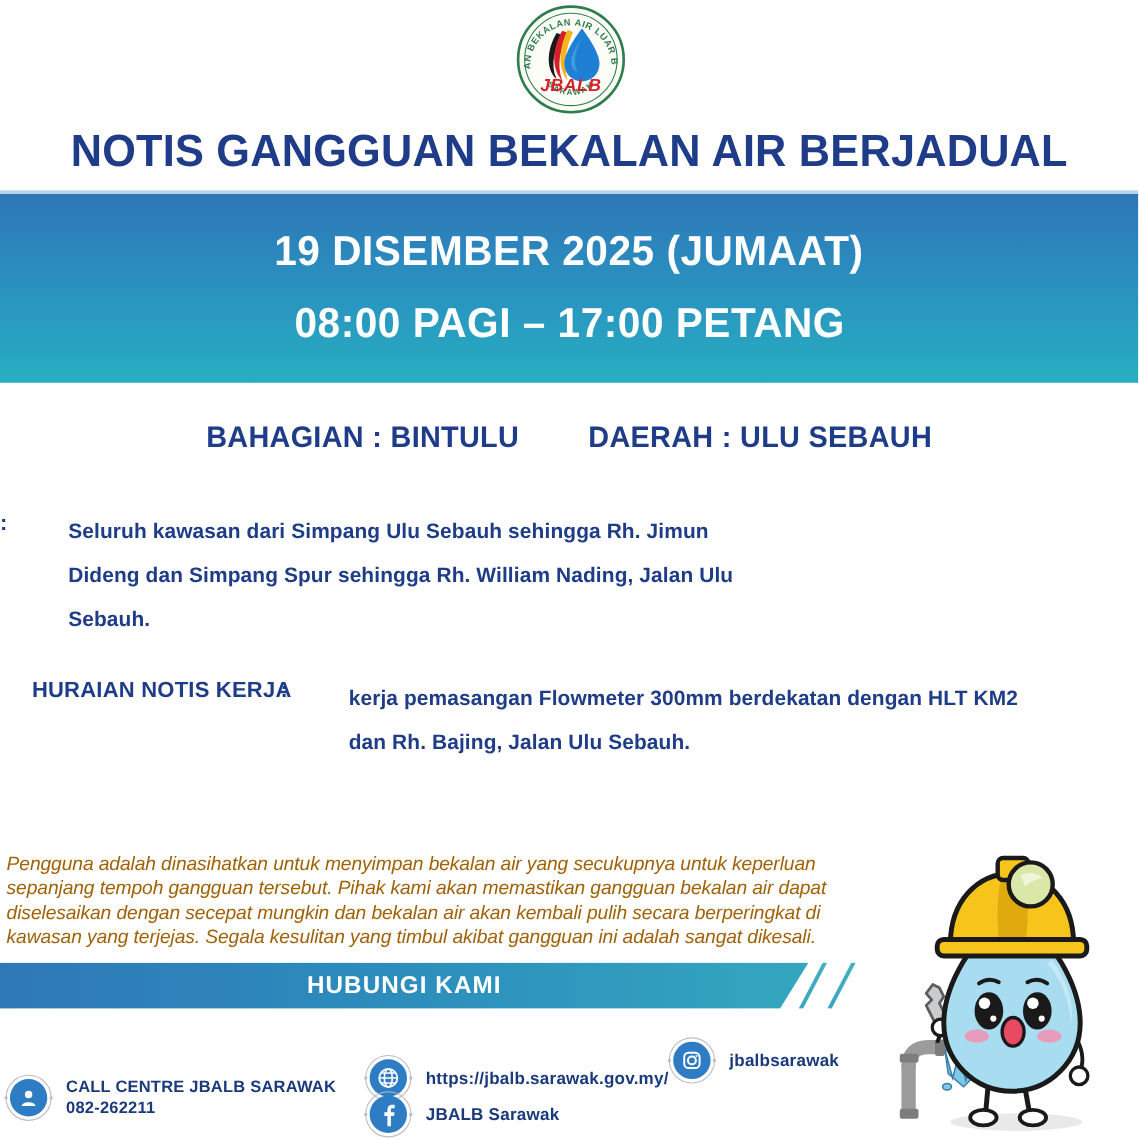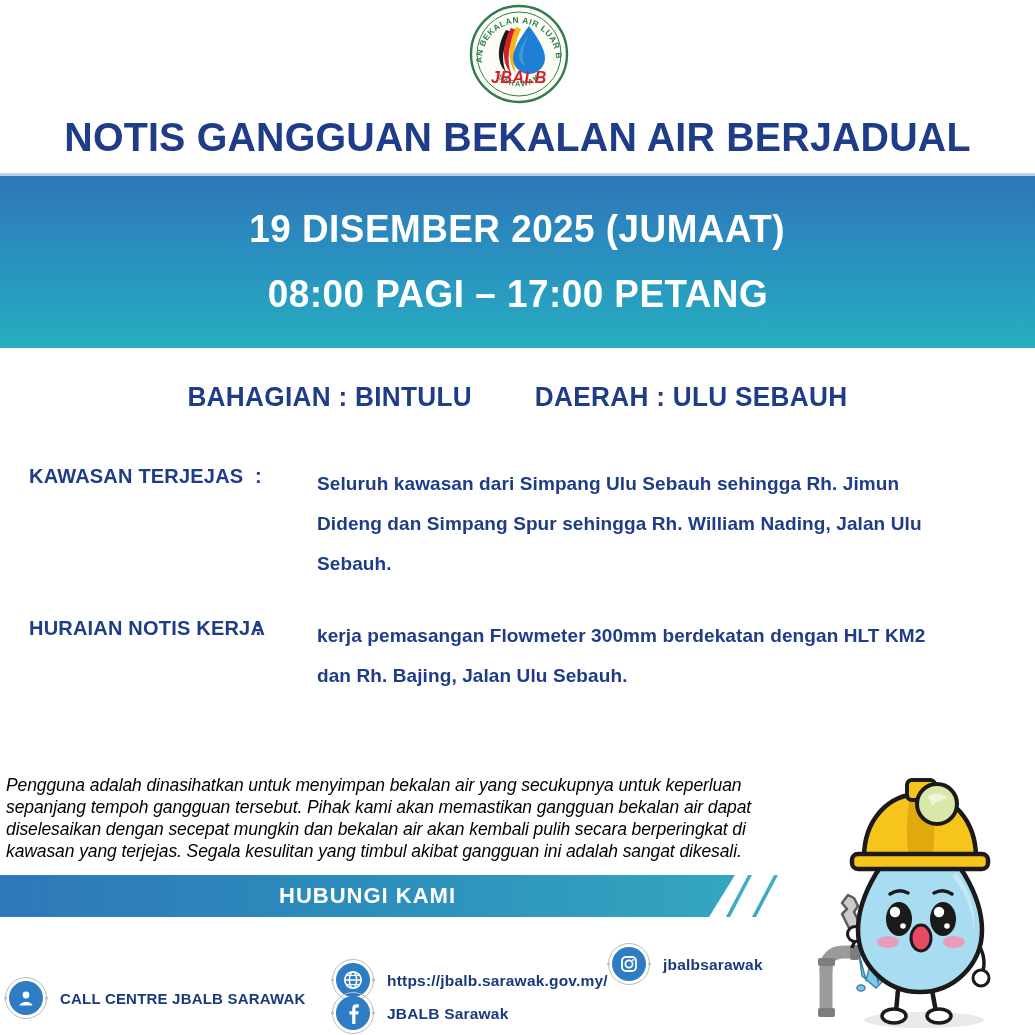--- a/index.html
+++ b/index.html
@@ -109,21 +109,21 @@
     line-height: 40px;
     letter-spacing: 0.1px;
   }
   .info-value .vline { display: block; }
 
   
   .disclaimer {
     position: absolute;
     left: 6px; top: 774px;
     width: 780px;
-    color: #000000;
+    color: #a16207;
     font-size: 17.5px;
     font-style: italic;
     line-height: 22px;
     letter-spacing: -0.1px;
   }
 
   
   .contact-banner {
     position: absolute;
     left: 0; top: 875px;
@@ -225,21 +225,20 @@
     <div class="date-line">19 DISEMBER 2025 (JUMAAT)</div>
     <div class="date-line">08:00 PAGI – 17:00 PETANG</div>
   </div>
 
   <div class="division-row">
     <div>BAHAGIAN : BINTULU</div>
     <div>DAERAH : ULU SEBAUH</div>
   </div>
 
   <div class="info-block b1">
-    <div class="info-label">KAWASAN TERJEJAS</div>
     <div class="info-colon">:</div>
     <div class="info-value">
       <span class="vline">Seluruh kawasan dari Simpang Ulu Sebauh sehingga Rh. Jimun</span>
       <span class="vline">Dideng dan Simpang Spur sehingga Rh. William Nading, Jalan Ulu</span>
       <span class="vline">Sebauh.</span>
     </div>
   </div>
 
   <div class="info-block b2">
     <div class="info-label">HURAIAN NOTIS KERJA</div>
@@ -265,20 +264,21 @@
       <span class="cicon">
         <span class="inner">
           <svg width="20" height="20" viewBox="0 0 20 20">
             <circle cx="10" cy="7" r="3.4" fill="#ffffff"></circle>
             <path d="M3.6 17.5 C 4.3 12.8, 15.7 12.8, 16.4 17.5 Z" fill="#ffffff"></path>
           </svg>
         </span>
       </span>
       <span class="ctext">
         <span>CALL CENTRE JBALB SARAWAK</span>
+        <span class="l2">082-262211</span>
       </span>
     </div>
 
     <div class="contact-item c-web">
       <span class="cicon">
         <span class="inner">
           <svg width="22" height="22" viewBox="0 0 22 22">
             <circle cx="11" cy="11" r="8.2" fill="none" stroke="#ffffff" stroke-width="1.7"></circle>
             <ellipse cx="11" cy="11" rx="3.6" ry="8.2" fill="none" stroke="#ffffff" stroke-width="1.5"></ellipse>
             <line x1="2.8" y1="11" x2="19.2" y2="11" stroke="#ffffff" stroke-width="1.5"></line>

